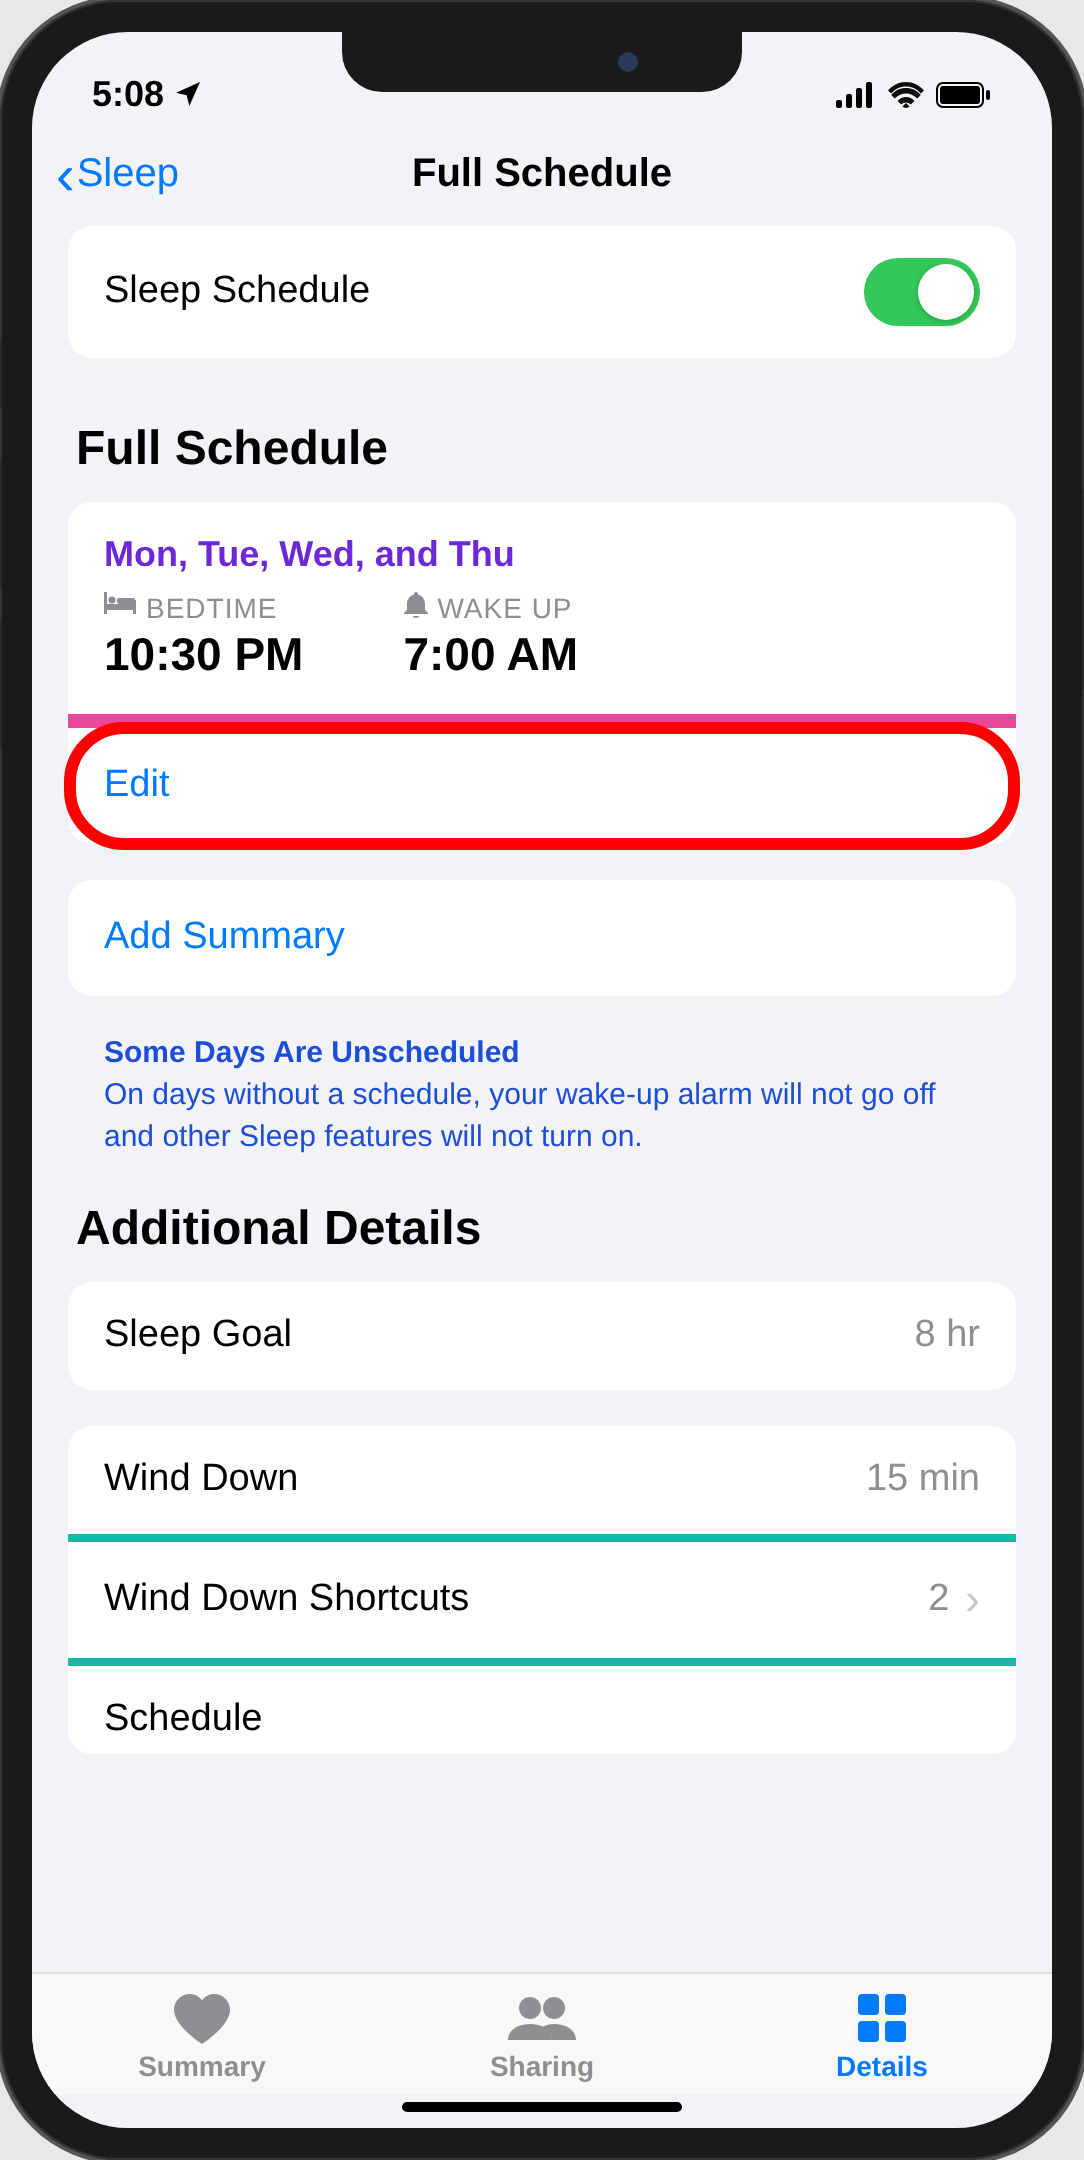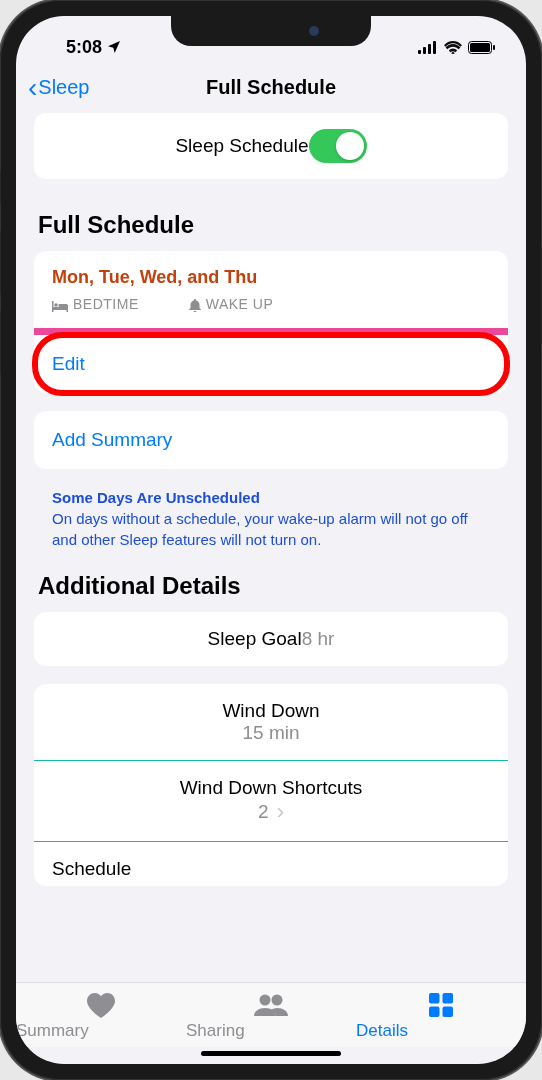--- a/index.html
+++ b/index.html
@@ -61,21 +61,20 @@
       align-items: center;
       padding: 12px 30px 0;
       height: 50px;
       font-weight: 600;
       font-size: 18px;
     }
     .status-left {
       display: flex;
       align-items: center;
       gap: 4px;
-      margin-left: 20px;
     }
     .status-right {
       display: flex;
       align-items: center;
       gap: 6px;
     }
     .nav-bar {
       display: flex;
       align-items: center;
       padding: 10px 18px 14px;
@@ -108,27 +107,26 @@
       padding: 0 18px;
     }
     .card {
       background: #fff;
       border-radius: 12px;
       margin-bottom: 18px;
     }
     .row {
       display: flex;
       align-items: center;
-      justify-content: center;
+      justify-content: space-between;
       padding: 16px 18px;
       font-size: 19px;
     }
     .row-divider {
-      border-bottom: 1px solid #14b8a6;
-      flex-direction: column;
+      border-bottom: 4px solid #14b8a6;
     }
     .row-label {
       color: #000;
     }
     .row-value {
       color: #8e8e93;
       font-size: 19px;
     }
     .toggle {
       width: 58px;
@@ -147,37 +145,37 @@
       background: #fff;
       border-radius: 50%;
       box-shadow: 0 1px 3px rgba(0,0,0,0.2);
     }
     .section-header {
       font-size: 24px;
       font-weight: 700;
       padding: 14px 4px 12px;
     }
     .schedule-days {
-      color: #c2410c;
+      color: #6d28d9;
       font-weight: 600;
       font-size: 18px;
       padding: 16px 18px 8px;
     }
     .schedule-times {
       display: flex;
       padding: 0 18px 16px;
       gap: 50px;
     }
     .time-col-label {
       color: #8e8e93;
       font-size: 14px;
       font-weight: 500;
       letter-spacing: 0.5px;
       display: flex;
-      align-items: flex-end;
+      align-items: flex-start;
       gap: 5px;
     }
     .time-value {
       font-size: 23px;
       font-weight: 700;
       margin-top: 2px;
     }
     .edit-row {
       padding: 18px 18px;
       color: #007aff;
@@ -227,24 +225,26 @@
       display: flex;
       justify-content: space-around;
       align-items: center;
       padding: 8px 0 6px;
       background: rgba(248,248,248,0.94);
       border-top: 1px solid rgba(0,0,0,0.1);
     }
     .tab-item {
       display: flex;
       flex-direction: column;
+      align-items: center;
       gap: 2px;
       color: #8e8e93;
-      font-size: 17px;
+      font-size: 14px;
       flex: 1;
+      font-weight: bold;
     }
     .tab-item.active {
       color: #007aff;
     }
     .tab-icon {
       height: 28px;
       display: flex;
       align-items: center;
       justify-content: center;
     }
@@ -327,28 +327,30 @@
             <div class="time-col-label">
               <svg width="16" height="11" viewBox="0 0 16 11" fill="#8e8e93">
                   <rect x="0" y="0" width="1.5" height="11"></rect>
                   <rect x="0" y="6" width="16" height="3"></rect>
                   <rect x="14.5" y="4" width="1.5" height="7"></rect>
                   <circle cx="4" cy="4" r="1.8"></circle>
                   <rect x="6.5" y="3" width="9" height="3" rx="1"></rect>
                 </svg>
               <span>BEDTIME</span>
             </div>
+            <div class="time-value">10:30 PM</div>
           </div>
           <div>
             <div class="time-col-label">
               <svg width="12" height="13" viewBox="0 0 12 13" fill="#8e8e93">
                   <path d="M6 0c-.5 0-1 .4-1 1v.3C3 1.9 1.5 3.6 1.5 6v3L0 10.5V11h12v-.5L10.5 9V6c0-2.4-1.5-4.1-3.5-4.7V1c0-.6-.5-1-1-1zm-1.5 12c0 .6.7 1 1.5 1s1.5-.4 1.5-1h-3z"></path>
                 </svg>
               <span>WAKE UP</span>
             </div>
+            <div class="time-value">7:00 AM</div>
           </div>
         </div>
         <div class="edit-row">
           <span>Edit</span>
           <div class="edit-highlight"></div>
         </div>
       </div>
 
       <div class="card">
         <div class="add-schedule">Add Summary</div>

